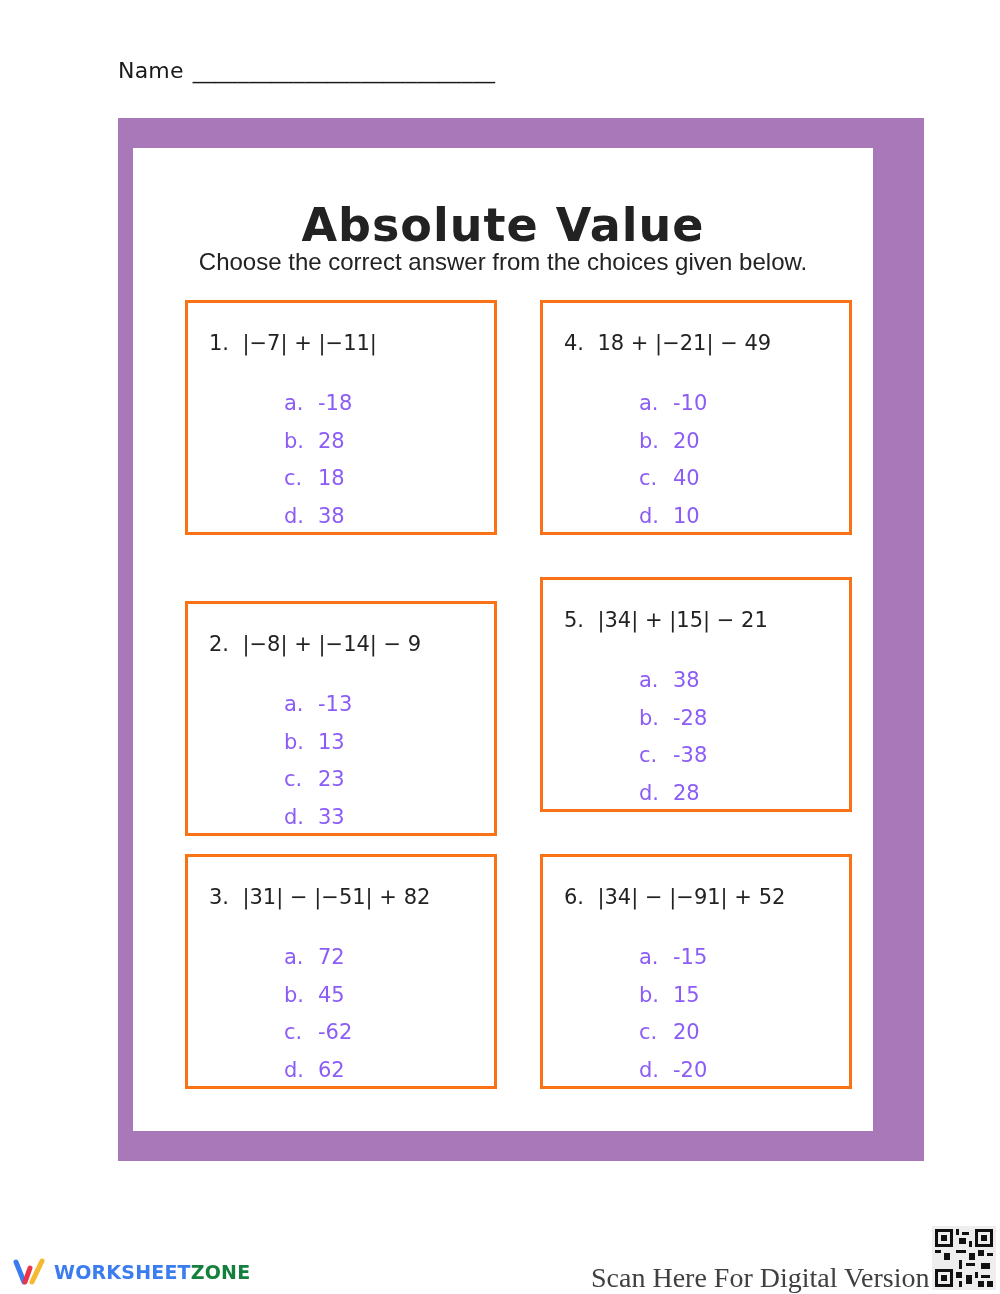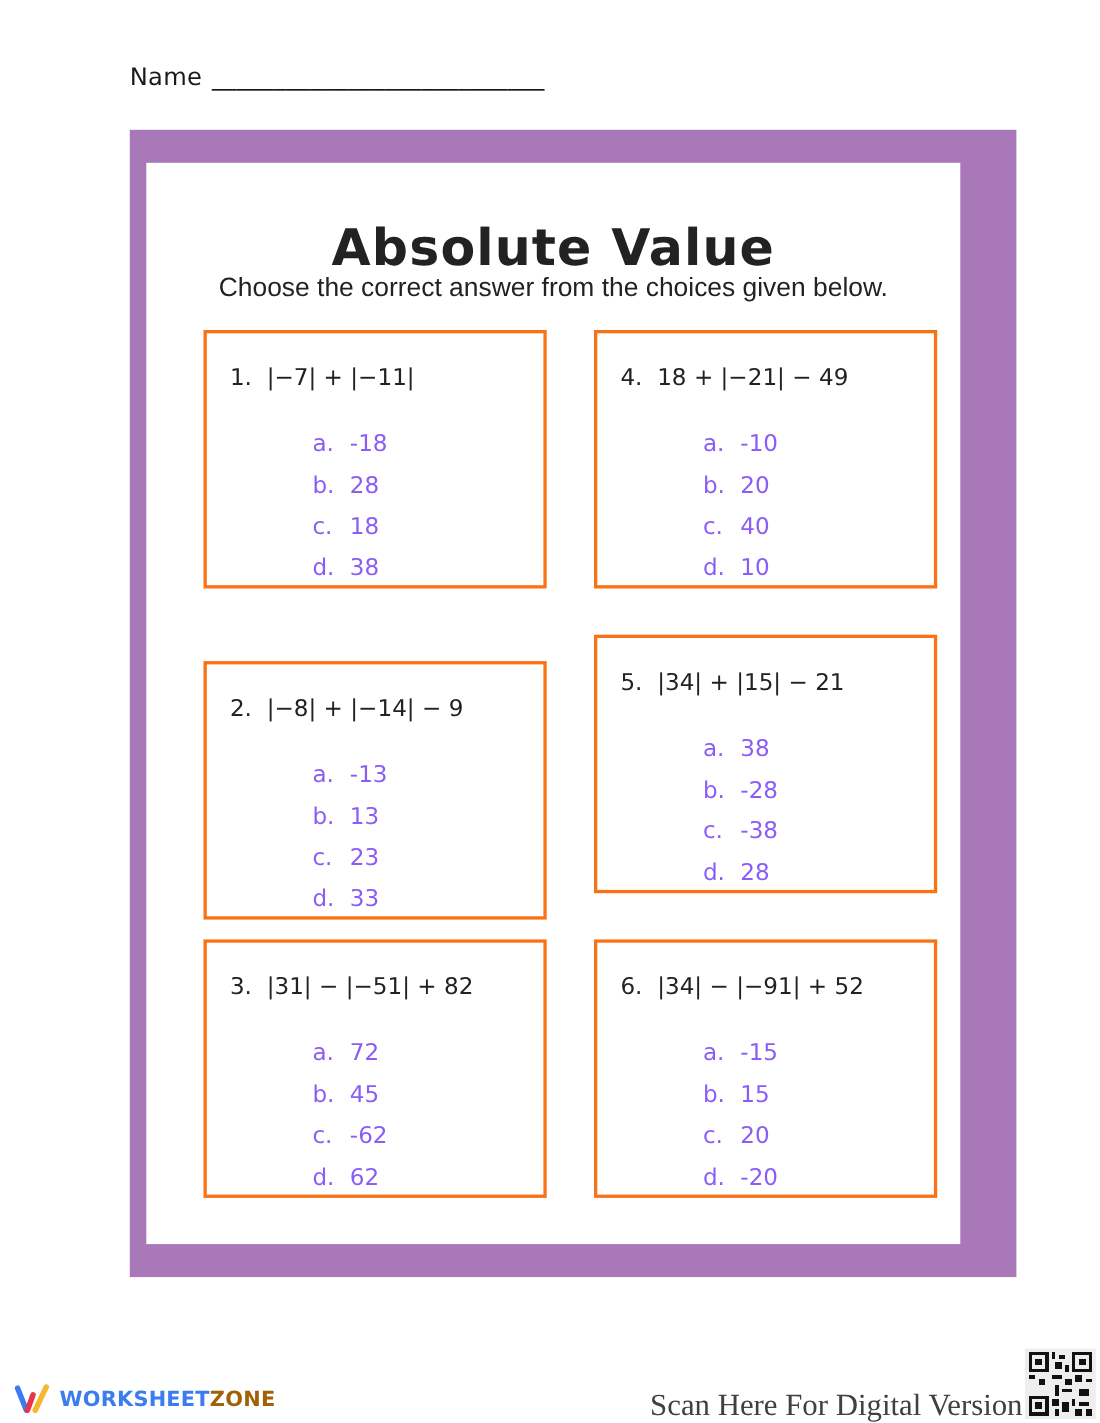--- a/index.html
+++ b/index.html
@@ -10,21 +10,21 @@
     .card { position: absolute; left: 15px; top: 30px; width: 740px; height: 983px; background: #ffffff; border-radius: 0; }
     .title { position: absolute; left: 0; right: 0; top: 50px; text-align: center; font-family: "DejaVu Sans", sans-serif; font-weight: bold; font-size: 46px; letter-spacing: 1px; color: #222; }
     .subtitle { position: absolute; left: 0; right: 0; top: 100px; text-align: center; font-family: "Liberation Sans", sans-serif; font-size: 24px; color: #222; }
     .qbox { position: absolute; width: 312px; height: 235px; border: 3px solid #f97316; background: #fff; box-sizing: border-box; }
     .qbox .question { position: absolute; left: 21px; top: 28px; font-family: "DejaVu Sans", sans-serif; font-size: 21px; color: #222; white-space: nowrap; }
     .qbox .choices { position: absolute; left: 96px; top: 86px; margin: 0; padding: 0; list-style: none; }
     .qbox .choices li { font-family: "DejaVu Sans", sans-serif; font-size: 21px; height: 37.5px; line-height: 28px; color: #8b5cf6; white-space: nowrap; }
     .qbox .choices .letter { display: inline-block; width: 34px; }
     .footer-logo { position: absolute; left: 12px; top: 1258px; display: flex; align-items: center; gap: 6px; }
     .footer-logo .brand-a { font-family: "DejaVu Sans", sans-serif; font-weight: bold; font-size: 19px; color: #3b7cf0; letter-spacing: 0.2px; }
-    .footer-logo .brand-b { font-family: "DejaVu Sans", sans-serif; font-weight: bold; font-size: 19px; color: #a16207; letter-spacing: 0.2px; }
+    .footer-logo .brand-b { font-family: "DejaVu Sans", sans-serif; font-weight: bold; font-size: 19px; color: #15803d; letter-spacing: 0.2px; }
     .scan-text { position: absolute; left: 591px; top: 1262px; font-family: Liberation Serif, serif; font-size: 28px; color: #404040; white-space: nowrap; }
     .qr { position: absolute; left: 932px; top: 1226px; width: 64px; height: 64px; background: #eee; }
   </style>
 </head>
 <body>
 
 <div class="name-line">
   <span class="name-label">Name</span><span>___________________________</span>
 </div>
 

